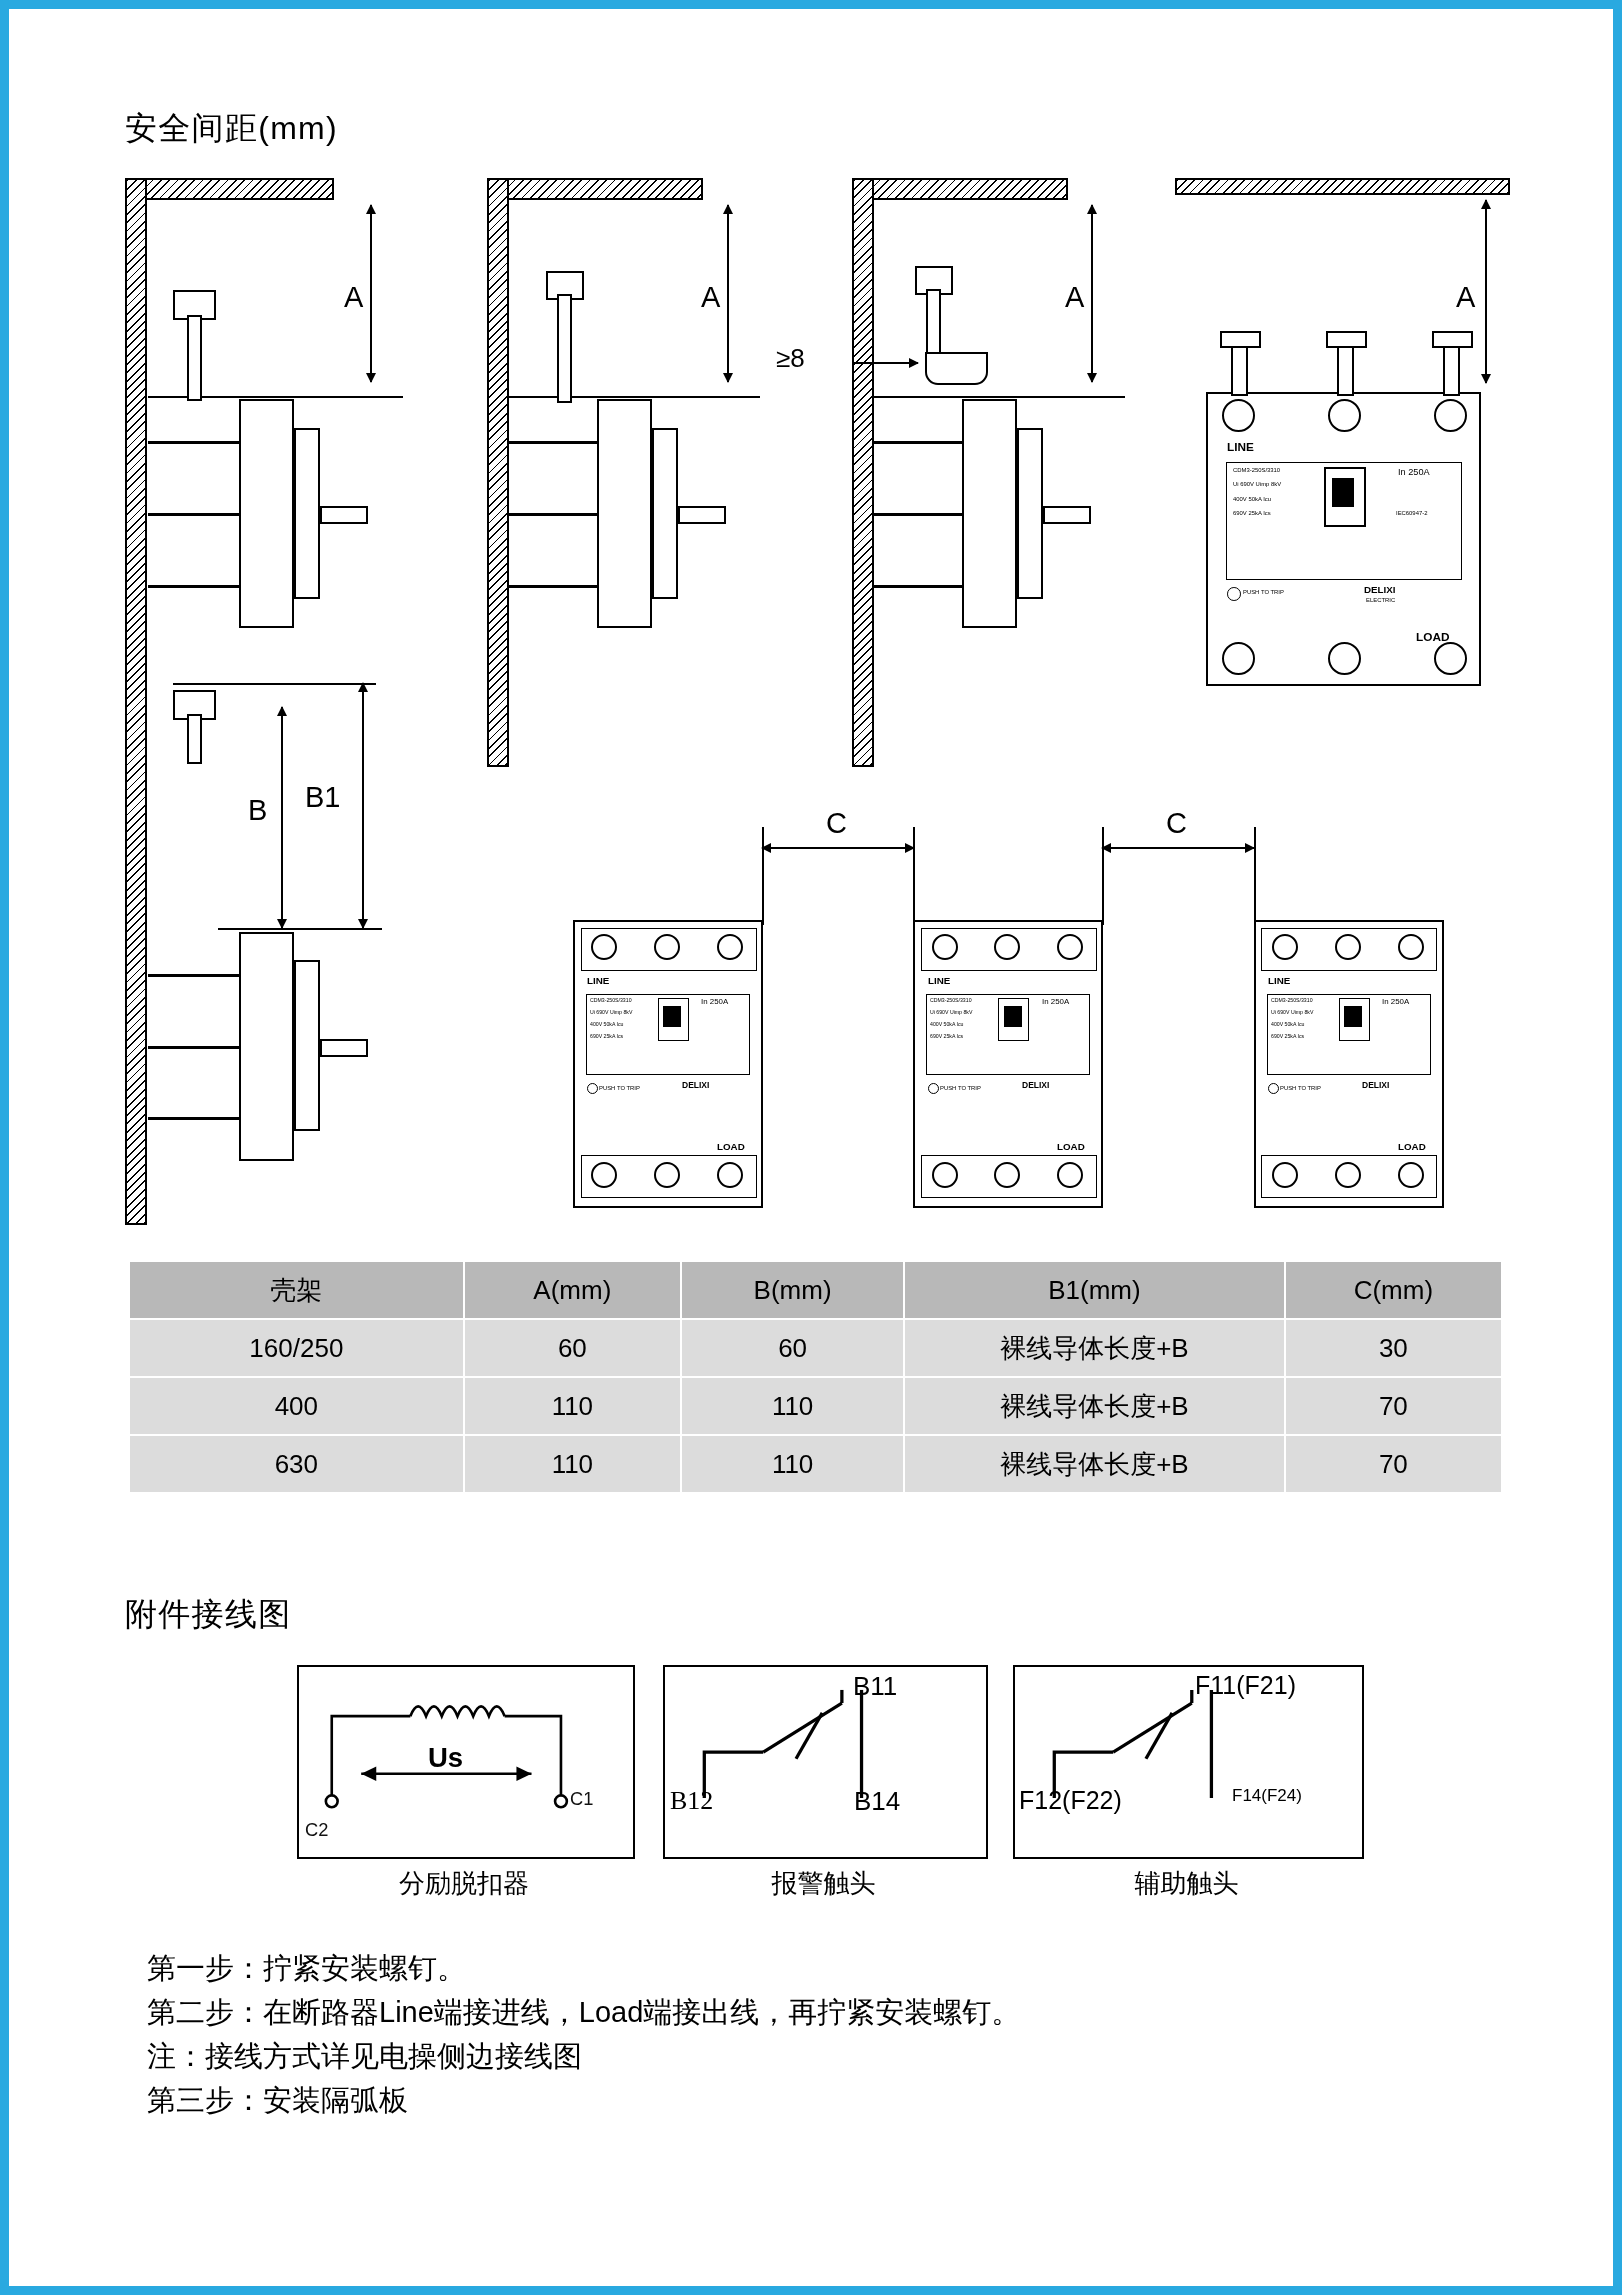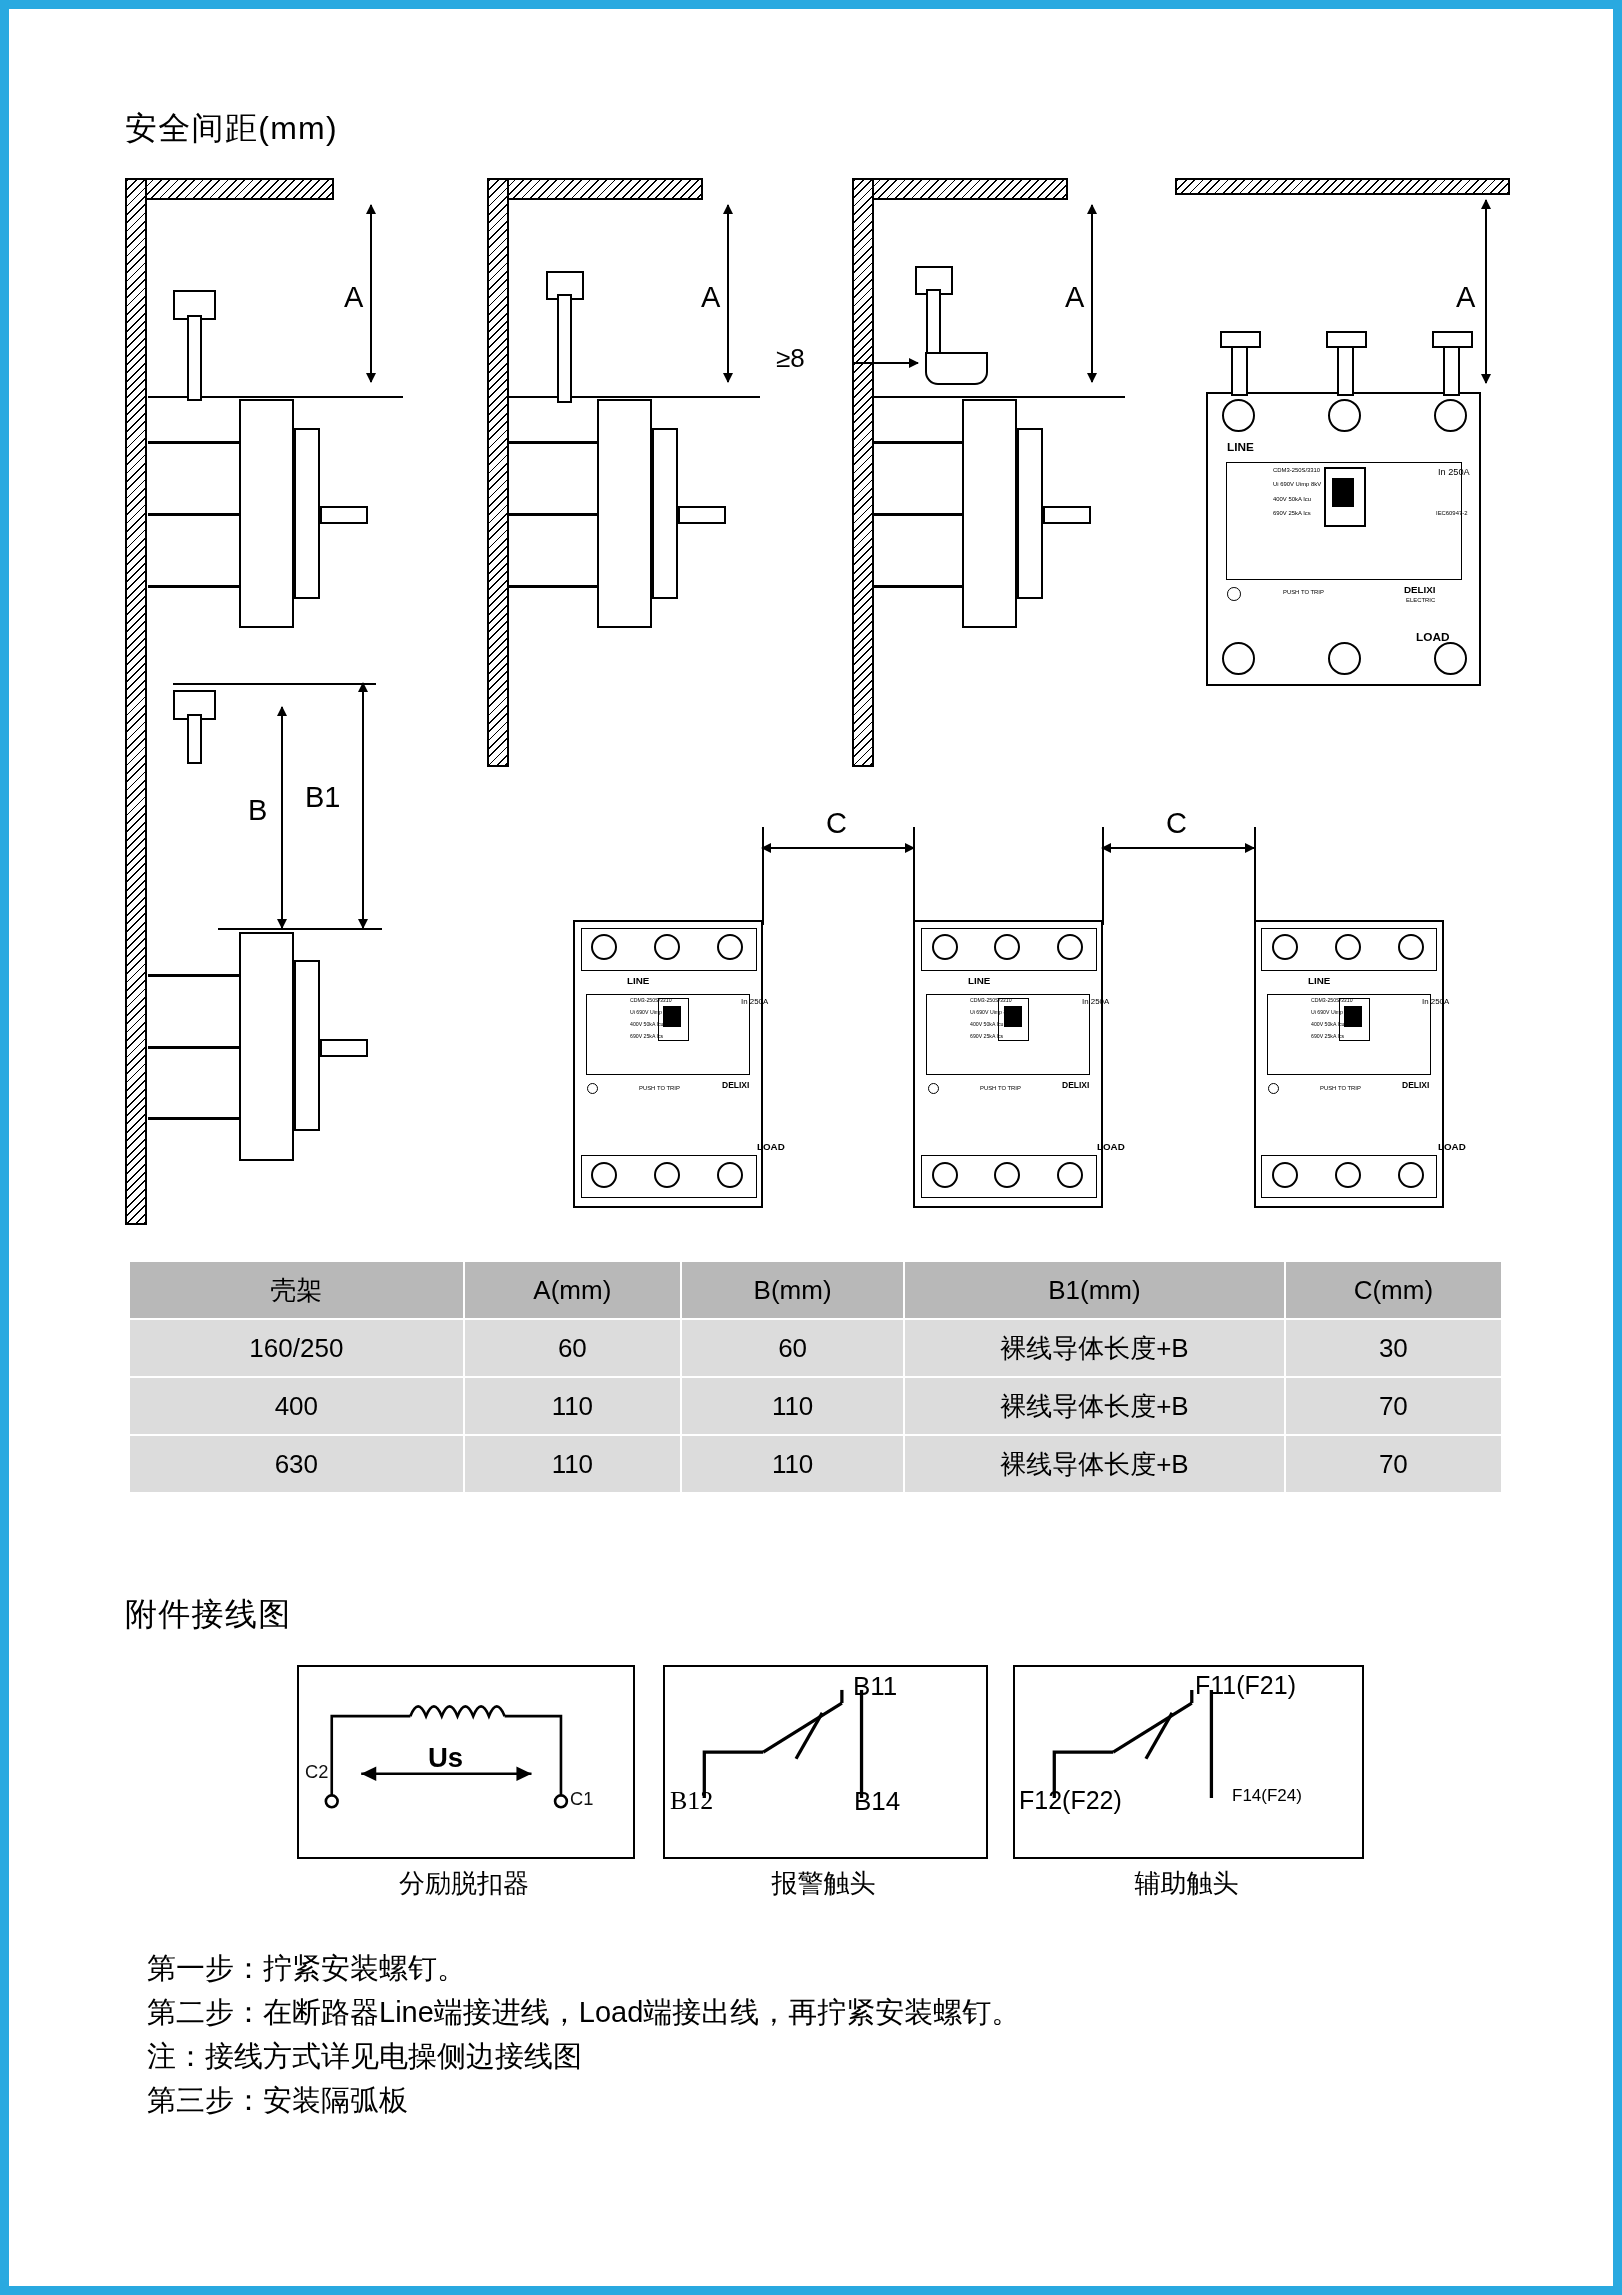--- a/index.html
+++ b/index.html
@@ -71,21 +71,21 @@
   .wcap{position:absolute;font-size:26px;text-align:center;color:#000;}
 
   
   .steps{position:absolute;font-size:29px;line-height:1.52;color:#000;margin-left:22px;}
 
   
   .brk-front{position:absolute;border:2px solid #000;background:#fff;box-sizing:border-box;}
   .term{position:absolute;border:2px solid #000;border-radius:50%;background:#fff;box-sizing:border-box;}
   .plate{position:absolute;border:1.3px solid #000;background:#fff;box-sizing:border-box;}
   .tiny{font-size:7.2px;line-height:1.15;color:#000;}
-  .tiny2{font-size:5.9px;line-height:1.1;color:#000;margin-left:40px;}
+  .tiny2{font-size:5.9px;line-height:1.1;color:#000;}
 </style>
 </head>
 <body>
 
 <div class="page">
 <div class="inner">
 
   <div class="abs ttl" style="left:116px;top:98px;">安全间距(mm)</div>
 
   <div class="abs hatch" style="left:116px;top:169px;width:209px;height:22px;"></div>
@@ -325,21 +325,21 @@
       <path d="M170,75 q12,-30 24,0 q12,-30 24,0 q12,-30 24,0 q12,-30 24,0 q12,-30 24,0 q12,-30 24,0" fill="none" stroke="#000" stroke-width="4"></path>
       <polyline points="314,75 400,75 400,200" fill="none" stroke="#000" stroke-width="4"></polyline>
       <circle cx="50" cy="205" r="9" fill="#fff" stroke="#000" stroke-width="4"></circle>
       <circle cx="400" cy="205" r="9" fill="#fff" stroke="#000" stroke-width="4"></circle>
       <line x1="95" y1="163" x2="355" y2="163" stroke="#000" stroke-width="4"></line>
       <polygon points="95,163 118,152 118,174" fill="#000"></polygon>
       <polygon points="355,163 332,152 332,174" fill="#000"></polygon>
     </svg>
   </div>
   <div class="abs lbl" style="left:419px;top:1733px;font-weight:bold;font-size:27.5px;">Us</div>
-  <div class="abs" style="left:296px;top:1752px;font-size:18.3px;">C2</div>
+  <div class="abs" style="left:296px;top:1810px;font-size:18.3px;">C2</div>
   <div class="abs" style="left:561px;top:1779px;font-size:18.3px;">C1</div>
   <div class="wcap" style="left:288px;top:1857px;width:334px;">分励脱扣器</div>
 
   <div class="wbox" style="left:654px;top:1656px;width:321px;height:190px;">
     <svg width="321" height="190" viewBox="0 0 490 290">
       <polyline points="60,200 60,130 150,130" fill="none" stroke="#000" stroke-width="5"></polyline>
       <line x1="150" y1="130" x2="270" y2="55" stroke="#000" stroke-width="5"></line>
       <line x1="200" y1="140" x2="240" y2="70" stroke="#000" stroke-width="5"></line>
       <line x1="300" y1="35" x2="300" y2="200" stroke="#000" stroke-width="5"></line>
       <line x1="270" y1="35" x2="270" y2="55" stroke="#000" stroke-width="5"></line>

